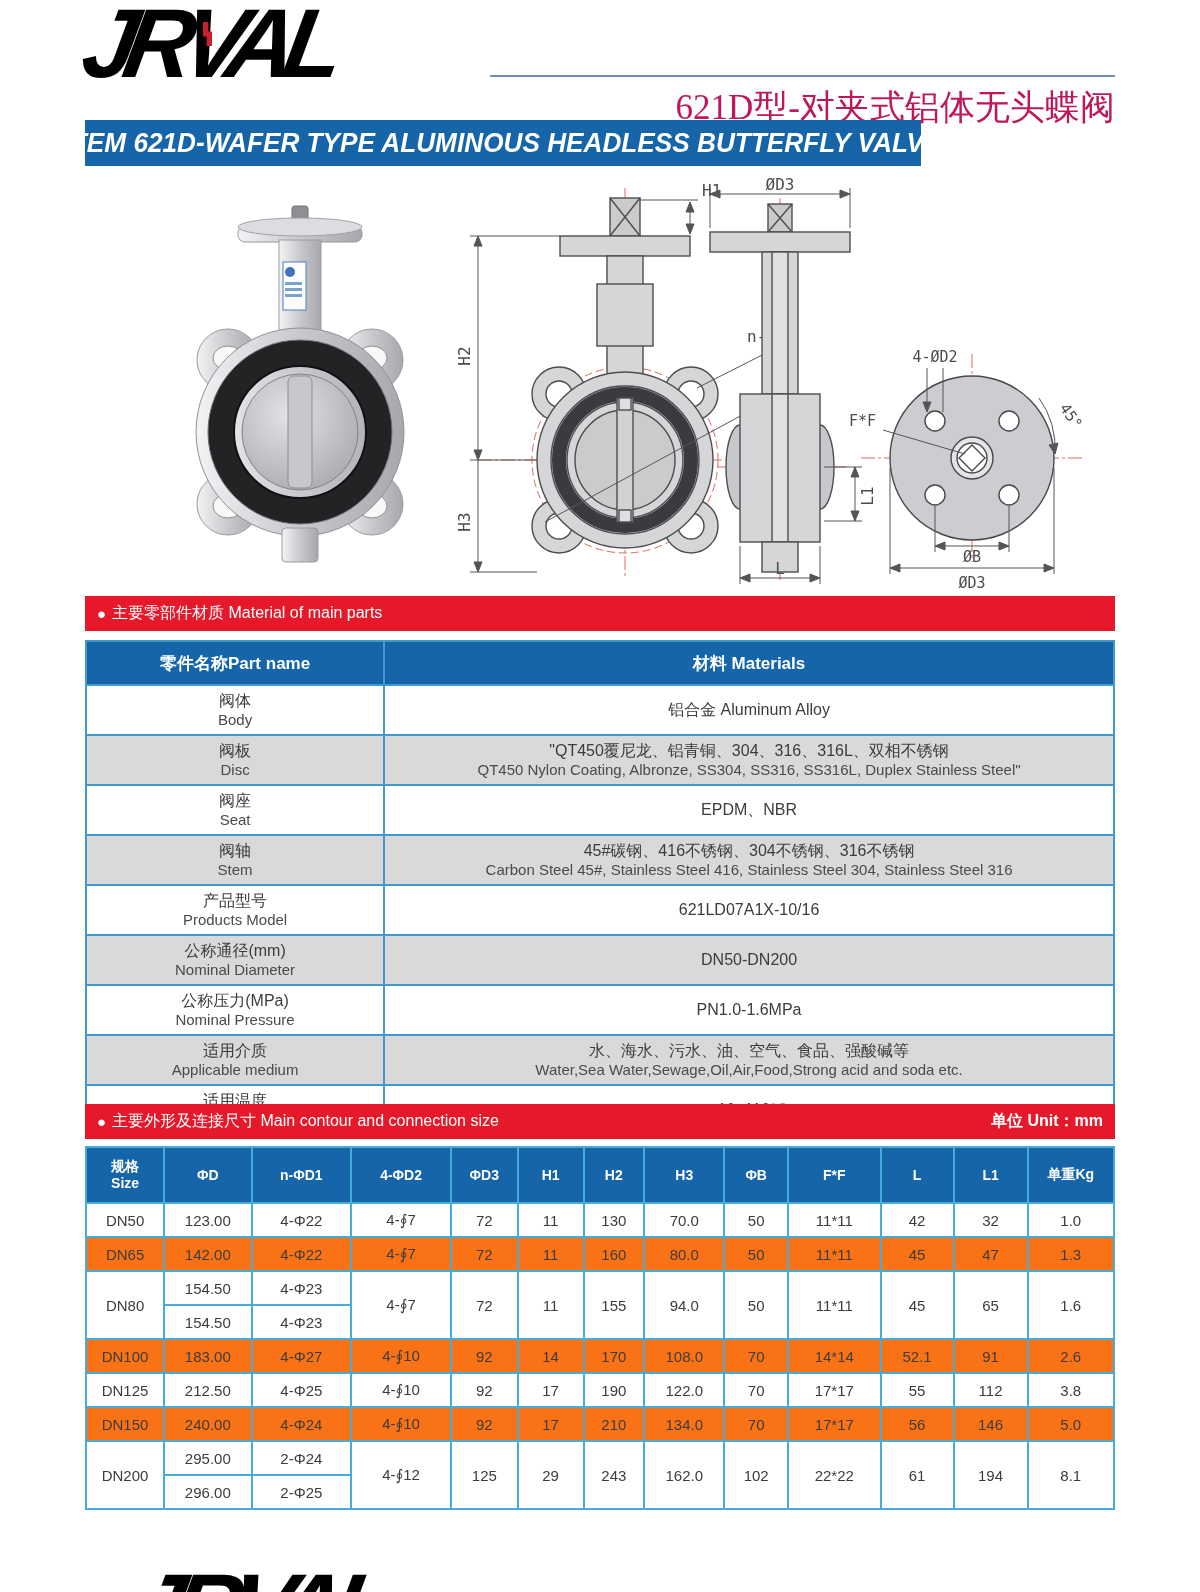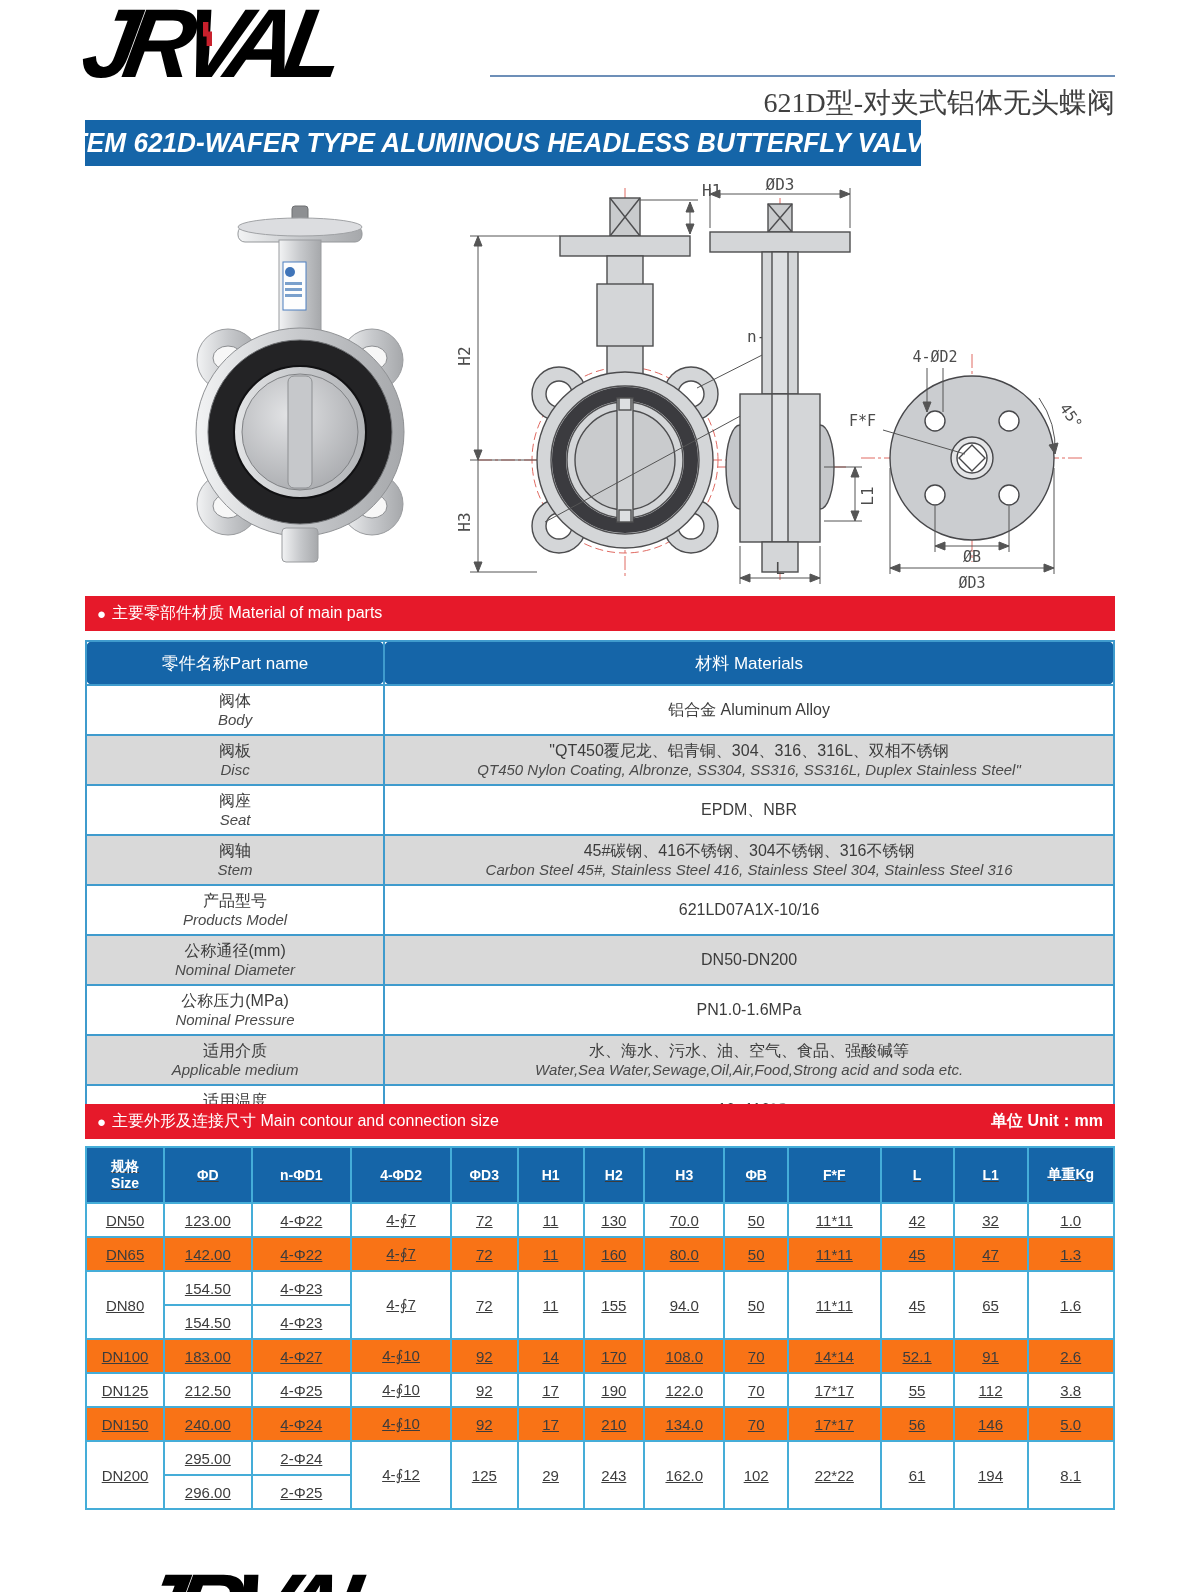--- a/index.html
+++ b/index.html
@@ -9,21 +9,21 @@
 
   
   .logo-wrap{position:relative;height:118px;}
   .logo-text{position:absolute;left:8px;top:-6px;font-family:"Liberation Sans",sans-serif;
      font-weight:bold;font-style:italic;font-size:96px;letter-spacing:-12px;color:#000;
      transform:skewX(-10deg) scaleY(1.02);transform-origin:left top;line-height:1;}
   .logo-redmark{position:absolute;left:118px;top:22px;width:9px;height:24px;background:#c8202c;
      clip-path:polygon(0 0,60% 0,60% 40%,100% 40%,100% 100%,40% 100%,40% 60%,0 60%);}
   .top-rule{position:absolute;left:405px;top:75px;width:625px;height:2px;background:#6d8fb8;}
   .cn-title{position:absolute;right:0;top:84px;font-family:"Liberation Serif","DejaVu Serif",serif;
-     font-size:28px;color:#404040;white-space:nowrap;}
+     font-size:35px;color:#be185d;white-space:nowrap;}
   .blue-banner{position:absolute;left:0;top:120px;width:836px;height:46px;background:#1565a8;
      display:flex;align-items:center;justify-content:center;}
   .blue-banner span{color:#fff;font-size:27px;font-weight:bold;font-style:italic;letter-spacing:0;
      white-space:nowrap;transform:scaleX(.97);}
 
   
   .drawings{position:absolute;left:0;top:178px;width:1030px;height:412px;}
   .ph{position:absolute;}
   svg text{font-family:"DejaVu Sans Mono","Liberation Mono",monospace;fill:#4c4c4c;}
 
@@ -31,32 +31,32 @@
   .red-banner{position:absolute;left:0;width:1030px;height:35px;background:#e6192a;
      display:flex;align-items:center;padding:0 12px;box-sizing:border-box;}
   .red-banner .bullet{color:#fff;font-size:15px;margin-right:6px;}
   .red-banner .rtitle{color:#fff;font-size:16px;font-weight:500;white-space:nowrap;}
   .red-banner .runit{margin-left:auto;color:#fff;font-size:16px;white-space:nowrap;font-weight:bold;}
 
   
   .mat-table-wrap{position:absolute;left:0;top:640px;width:1030px;}
   table{border-collapse:collapse;width:100%;table-layout:fixed;}
   .mat-table td,.mat-table th{border:2px solid #3f9bcd;text-align:center;vertical-align:middle;}
-  .mat-table th{background:#1565a8;color:#fff;font-size:17px;height:40px;font-weight:normal;border-radius:7px;}
+  .mat-table th{background:#1565a8;color:#fff;font-size:17px;height:40px;font-weight:bold;}
   .mat-table .c-name{width:29%;}
   .mat-table td{height:44px;padding:2px 6px;}
   .row-gray td{background:#d9d9d9;}
   .row-white td{background:#ffffff;}
   .cellline1{font-size:16px;line-height:1.25;}
-  .cellline2{font-size:15px;line-height:1.2;color:#4a4a4a;font-style:italic;}
+  .cellline2{font-size:15px;line-height:1.2;color:#4a4a4a;}
   .cellline2:empty{display:none;}
 
   
   .size-banner{top:1104px;}
-  .size-table-wrap{position:absolute;left:0;top:1146px;width:1030px;text-decoration:underline;}
+  .size-table-wrap{position:absolute;left:0;top:1146px;width:1030px;}
   .size-table td,.size-table th{border:2px solid #45add8;text-align:center;vertical-align:middle;}
   .size-table th{background:#1565a8;color:#fff;font-size:14px;font-weight:bold;height:50px;padding:2px;}
   .size-table td{font-size:15px;height:30px;padding:1px 2px;background:#fff;}
   .size-table tr.gray td{background:#f97316;}
   .th2l{line-height:1.25;}
 
   .mat-banner{top:596px;}
 
   
   .bottom-logo{position:absolute;left:140px;bottom:0;width:420px;height:33px;overflow:hidden;}

